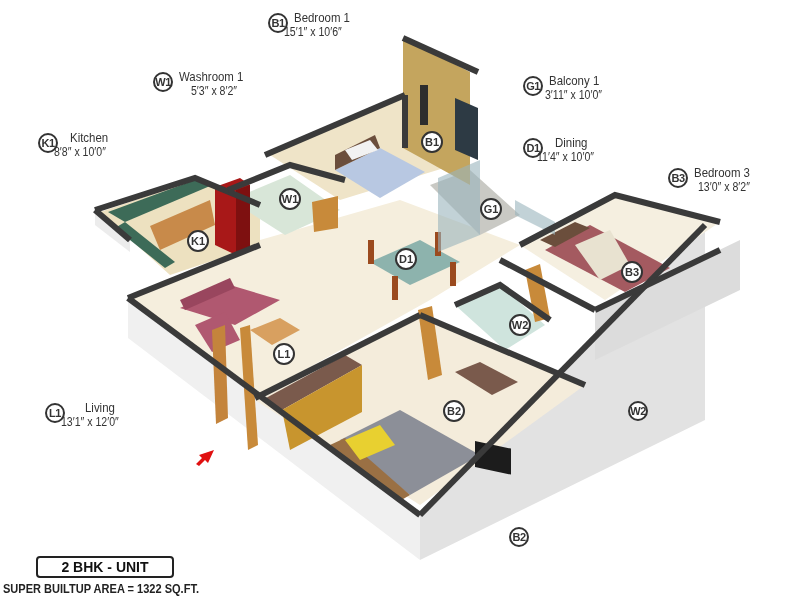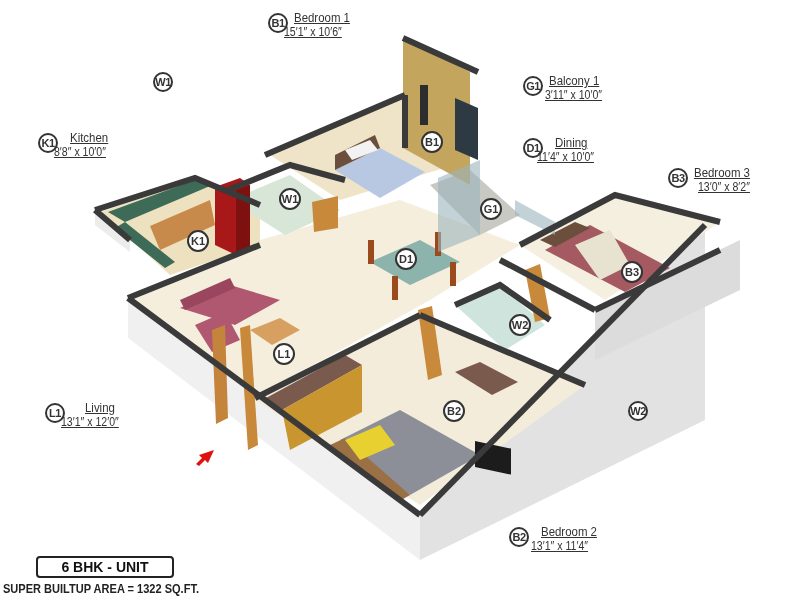--- a/index.html
+++ b/index.html
@@ -2,21 +2,21 @@
 <html><head>
   <meta charset="utf-8">
   <style>
     html, body { margin:0; padding:0; background:#ffffff; }
     body { width:800px; height:600px; position:relative; overflow:hidden; font-family:"Liberation Sans", sans-serif; }
     .plan { position:absolute; left:0; top:0; width:800px; height:600px; }
     .legend { position:absolute; display:flex; align-items:flex-start; color:#333; }
     .legend .badge { width:20px; height:20px; border:2px solid #333; border-radius:50%; box-sizing:border-box;
       display:flex; align-items:center; justify-content:center; font-size:11px; font-weight:bold; color:#333;
       background:#fff; margin-right:6px; margin-top:2px; letter-spacing:-0.5px; }
-    .legend .txt { display:flex; flex-direction:column; line-height:14px;text-decoration:underline; }
+    .legend .txt { display:flex; flex-direction:column; line-height:14px; }
     .legend .name { font-size:13px; transform:scaleX(0.88); transform-origin:left; white-space:nowrap; }
     .legend .dim { font-size:12px; transform:scaleX(0.88); transform-origin:left; white-space:nowrap; margin-left:-10px; }
     .tag { position:absolute; width:22px; height:22px; border:2px solid #333; border-radius:50%; background:#fff;
       box-sizing:border-box; display:flex; align-items:center; justify-content:center; font-size:11px; font-weight:bold; color:#333; }
     .unit-box { position:absolute; left:36px; top:556px; width:138px; height:22px; border:2px solid #222; border-radius:4px;
       box-sizing:border-box; display:flex; align-items:center; justify-content:center; font-size:14px; font-weight:bold; color:#111; }
     .area { position:absolute; left:3px; top:582px; font-size:12px; font-weight:bold; color:#222; white-space:nowrap;
       transform:scaleX(0.92); transform-origin:left; }
     .arrow { position:absolute; left:194px; top:446px; width:0; height:0; }
   </style>
@@ -142,20 +142,24 @@
 
 <div class="legend" style="left:268px;top:11px;">
   <div class="badge">B1</div>
   <div class="txt">
       <span class="name">Bedroom 1</span>
   <span class="dim">15′1″ x 10′6″</span>
     </div>
 </div>
 <div class="legend" style="left:153px;top:70px;">
   <div class="badge">W1</div>
+  <div class="txt">
+      <span class="name">Washroom 1</span>
+  <span class="dim" style="margin-left:12px;">5′3″ x 8′2″</span>
+    </div>
 </div>
 <div class="legend" style="left:38px;top:131px;">
   <div class="badge">K1</div>
   <div class="txt">
       <span class="name" style="margin-left:6px;">Kitchen</span>
   <span class="dim">8′8″ x 10′0″</span>
     </div>
 </div>
 <div class="legend" style="left:523px;top:74px;">
   <div class="badge">G1</div>
@@ -183,24 +187,20 @@
   <div class="txt">
       <span class="name" style="margin-left:14px;">Living</span>
   <span class="dim">13′1″ x 12′0″</span>
     </div>
 </div>
 <div class="legend" style="left:628px;top:399px;">
   <div class="badge">W2</div>
 </div>
 <div class="legend" style="left:509px;top:525px;">
   <div class="badge">B2</div>
-  <div class="txt">
-      <span class="name" style="margin-left:6px;">Bedroom 2</span>
-  <span class="dim" style="margin-left:-4px;">13′1″ x 11′4″</span>
-    </div>
 </div>
 
 <svg class="arrow" width="24" height="20" viewBox="0 0 24 20" style="width:24px;height:20px;">
   <polygon points="2,18 8,12 5,9 20,4 14,17 11,14 5,20" fill="#e01010"></polygon>
 </svg>
 
-<div class="unit-box">6 BHK - UNIT</div>
+<div class="unit-box">2 BHK - UNIT</div>
 <div class="area">SUPER BUILTUP AREA = 1322 SQ.FT.</div>
 
 </body></html>

